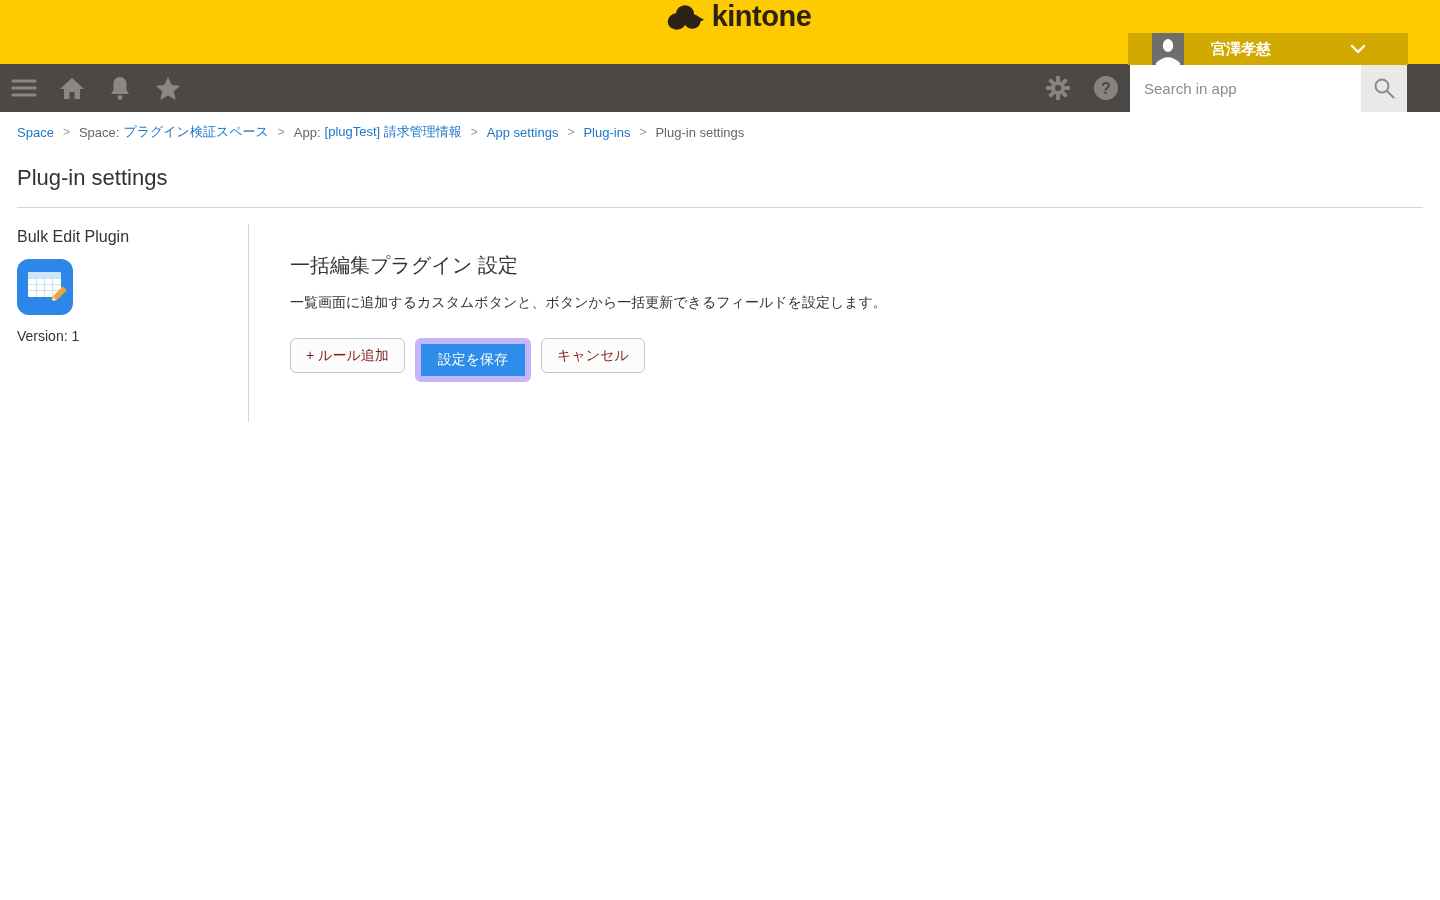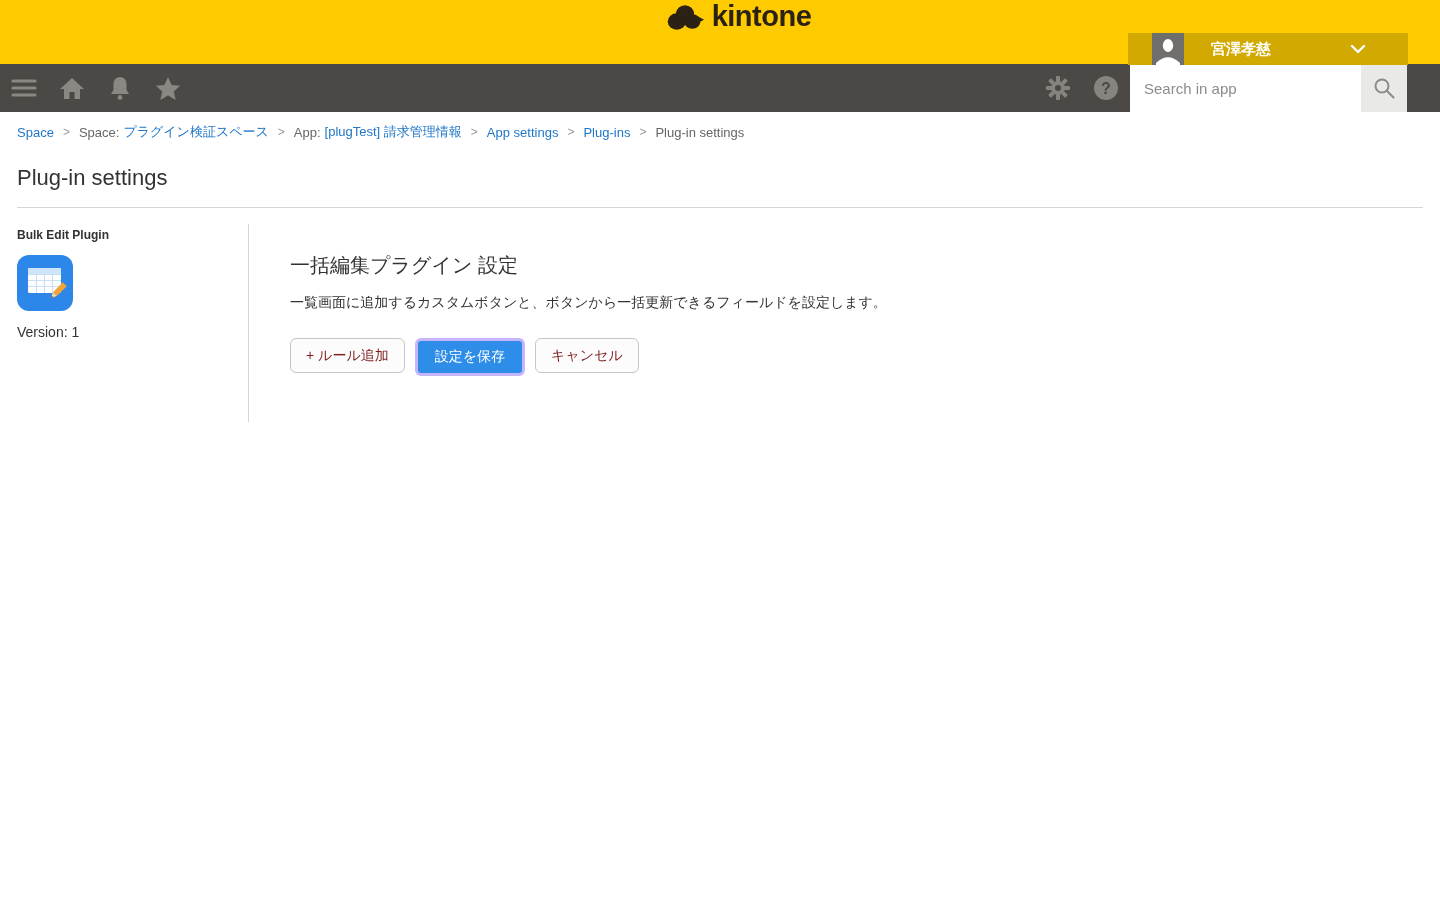--- a/index.html
+++ b/index.html
@@ -35,32 +35,32 @@
   .crumb-prefix { margin-right: 4px; color: #666; }
   .crumb-current { color: #666; }
 
   
   .page-title { margin: 24px 0 0 17px; font-size: 22px; font-weight: 400; color: #333; }
   .h-divider { margin: 16px 17px 0; border-bottom: 1px solid #D5D5D5; }
 
   
   .content { display: flex; align-items: flex-start; }
   .sidebar { width: 248px; padding: 20px 0 0 17px; flex: none; }
-  .plugin-name { font-size: 12px; font-weight: bold; color: #333; }
+  .plugin-name { font-size: 16px; font-weight: normal; color: #333; }
   .plugin-icon { margin-top: 13px; width: 56px; height: 56px; display: block; }
   .plugin-version { margin-top: 13px; font-size: 14px; color: #333; }
   .v-divider { width: 1px; background: #D5D5D5; height: 198px; margin-top: 16px; flex: none; }
   .main { padding: 44px 0 0 41px; }
   .main-heading { font-size: 20px; font-weight: 500; color: #333; }
   .main-desc { margin-top: 15px; font-size: 14px; color: #333; }
   .btn-row { margin-top: 26px; display: flex; gap: 10px; }
   .btn { height: 35px; border-radius: 6px; font-size: 14px; font-family: inherit;
     cursor: pointer; display: inline-flex; align-items: center; }
   .btn-light { background: #FCFCFC; border: 1px solid #C6C6C6; color: #7f1d1d; padding: 0 15px; }
-  .btn-primary { background: #2D8DE8; border: 3px solid #c4b5fd; color: #fff; padding: 16px 17px; }
+  .btn-primary { background: #2D8DE8; border: 6px solid #c4b5fd; color: #fff; padding: 16px 17px; }
 </style>
 </head>
 <body>
 
 <div class="topbar">
   <div class="logo">
     <span style="display:flex;">
       <svg width="40" height="32" viewBox="0 0 44 32">
         <g fill="#2B2114">
           <ellipse cx="13" cy="21" rx="10" ry="9"></ellipse>

